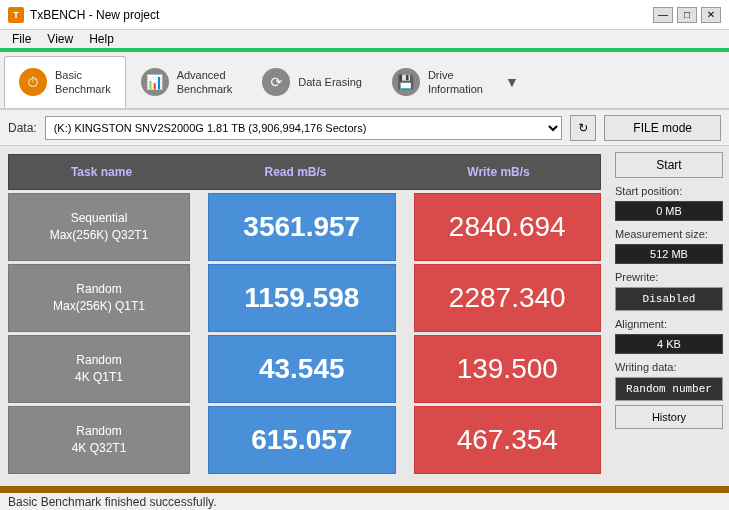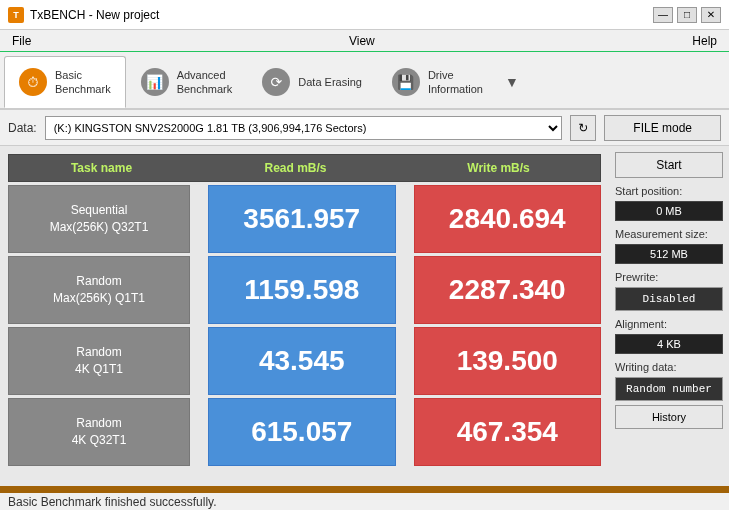--- a/index.html
+++ b/index.html
@@ -56,22 +56,21 @@
       cursor: pointer;
     }
 
     
     .menu-bar {
       background: #f0f0f0;
       height: 22px;
       display: flex;
       align-items: center;
       padding: 0 4px;
-      border-bottom: 1px solid #22c55e;
-      justify-content: space-between;
+      border-bottom: 4px solid #22c55e;
     }
     .menu-item {
       padding: 2px 8px;
       cursor: pointer;
       font-size: 12px;
     }
 
     
     .toolbar {
       background: #f0f0f0;
@@ -175,24 +174,24 @@
     .bench-area {
       flex: 1;
       padding: 8px;
       display: flex;
       flex-direction: column;
       gap: 0;
     }
     .bench-header {
       display: flex;
       background: #555;
-      color: #bef264;
+      color: #c4b5fd;
       font-size: 12px;
       font-weight: bold;
-      height: 28px;
+      height: 36px;
       align-items: center;
       border: 1px solid #444;
     }
     .bench-header-cell {
       text-align: center;
       flex: 1;
     }
     .bench-header-cell:first-child { flex: 0 0 185px; }
 
     .bench-row {
@@ -225,21 +224,21 @@
       border: 1px solid #3a7ac9;
     }
     .bench-write {
       flex: 1;
       background: #d94a4a;
       color: #fff;
       display: flex;
       align-items: center;
       justify-content: center;
       font-size: 28px;
-      font-weight: bold;
+      font-weight: normal;
       border: 1px solid #c93a3a;
     }
 
     
     .right-panel {
       width: 120px;
       padding: 6px;
       display: flex;
       flex-direction: column;
       gap: 4px;

